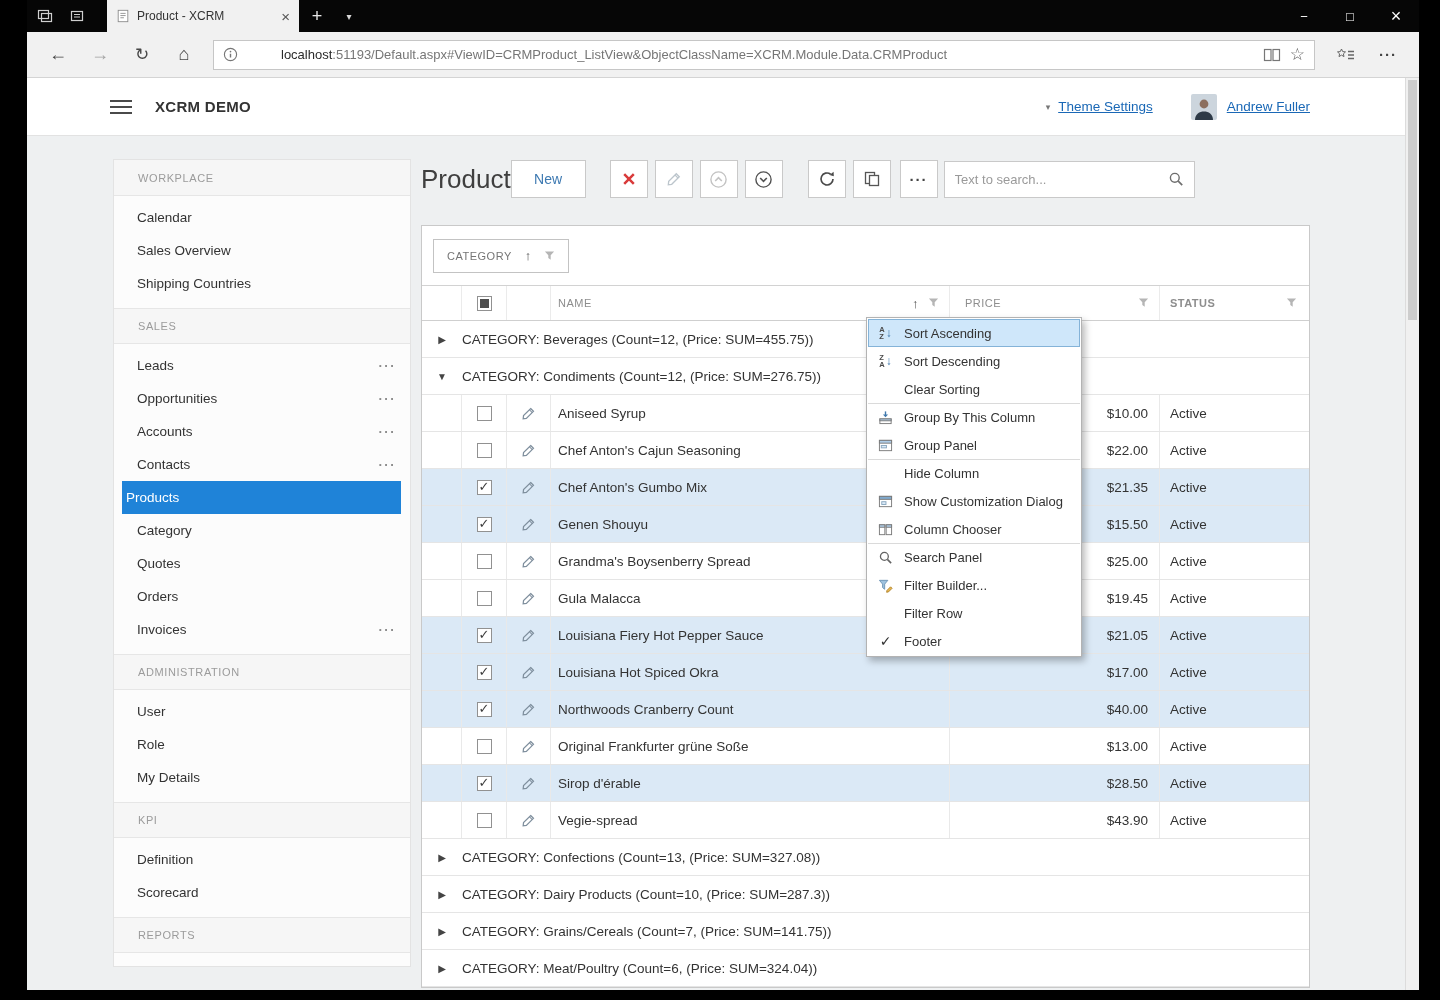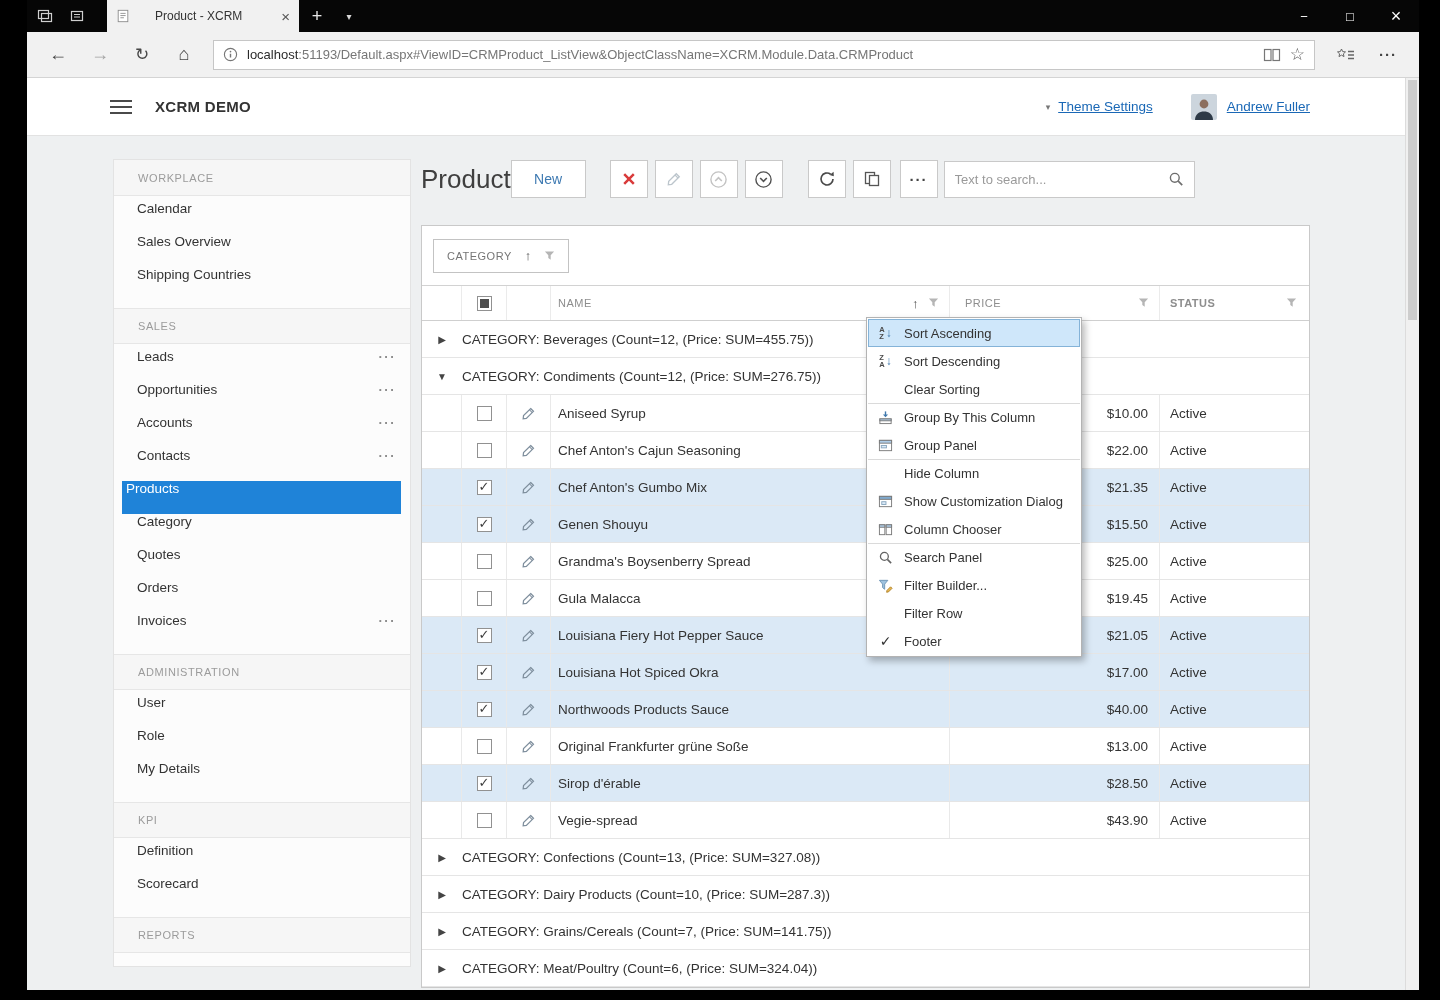--- a/index.html
+++ b/index.html
@@ -3,36 +3,36 @@
 <meta charset="utf-8">
 <style>
   *{margin:0;padding:0;box-sizing:border-box;}
   html,body{width:1440px;height:1000px;}
   body{background:#000;font-family:"Liberation Sans","DejaVu Sans",sans-serif;position:relative;overflow:hidden;}
   .window{position:absolute;left:27px;top:0;width:1392px;height:990px;background:#eef0f1;display:flex;flex-direction:column;overflow:hidden;}
 
   
   .titlebar{height:32px;background:#060606;display:flex;align-items:stretch;flex:none;}
   .tb-btn{width:30px;display:flex;align-items:center;justify-content:center;margin-left:3px;}
-  .tab{width:192px;background:#f1f1f1;display:flex;align-items:center;padding:0 9px;gap:25px;margin-left:14px;}
+  .tab{width:192px;background:#f1f1f1;display:flex;align-items:center;padding:0 9px;gap:7px;margin-left:14px;}
   .tab-title{flex:1;font-size:12px;color:#333;white-space:nowrap;overflow:hidden;}
   .tab-close{color:#555;font-size:15px;line-height:1;}
   .newtab{width:36px;color:#e8e8e8;font-size:18px;display:flex;align-items:center;justify-content:center;}
   .tab-chev{width:28px;color:#d8d8d8;font-size:10px;display:flex;align-items:center;justify-content:center;}
   .winbtns{margin-left:auto;display:flex;}
   .winbtn{width:46px;display:flex;align-items:center;justify-content:center;color:#fff;font-size:13px;}
   .winbtn.close{font-size:18px;}
 
   
   .navbar{height:46px;background:#f1f1f1;border-bottom:1px solid #d4d4d4;display:flex;align-items:center;padding:0 10px;flex:none;}
   .nav-btn{width:42px;height:36px;display:flex;align-items:center;justify-content:center;font-size:18px;color:#474747;}
   .nav-btn.fwd{color:#a3a3a3;}
   .nav-btn.rld{font-size:17px;}
   .addressbar{flex:1;height:30px;background:#fff;border:1px solid #c6c6c6;margin:0 10px 0 8px;display:flex;align-items:center;padding:0 9px;gap:9px;min-width:0;}
-  .url{flex:1;font-size:13px;color:#767676;white-space:nowrap;overflow:hidden;}
+  .url{flex:1;font-size:13px;color:#767676;white-space:nowrap;overflow:hidden;margin-left:34px;}
   .url .host{color:#2b2b2b;}
   .ab-icon{flex:none;display:flex;align-items:center;}
   .star{font-size:17px;color:#5d5d5d;}
   .dots{font-size:15px;color:#444;font-weight:bold;letter-spacing:1px;}
 
   
   .appheader{height:58px;background:#fff;border-bottom:1px solid #e2e2e2;display:flex;align-items:center;padding:0 109px 0 83px;flex:none;}
   .burger{display:flex;flex-direction:column;gap:4px;width:22px;cursor:pointer;}
   .burger span{height:2px;background:#4a4a4a;}
   .app-title{margin-left:23px;font-size:15px;font-weight:bold;color:#333;letter-spacing:.3px;}
@@ -43,21 +43,21 @@
 
   
   .content{flex:1;display:flex;align-items:flex-start;padding:23px 0 0 86px;overflow:hidden;position:relative;background:#eef0f1;border-radius:12px;}
 
   
   .sidebar{width:298px;flex:none;background:#fcfcfc;border:1px solid #e3e3e3;}
   .nav-section-title{height:36px;display:flex;align-items:center;padding-left:24px;font-size:11px;letter-spacing:.6px;color:#9b9b9b;background:#f6f6f6;border-top:1px solid #e6e6e6;border-bottom:1px solid #e6e6e6;}
   .nav-section:first-child .nav-section-title{border-top:none;}
   .nav-items{padding:5px 0 8px;}
   .nav-items:empty{padding:0;}
-  .nav-item{height:33px;display:flex;align-items:flex-start;padding-left:23px;font-size:13.5px;color:#333;cursor:pointer;}
+  .nav-item{height:33px;display:flex;align-items:center;padding-left:23px;font-size:13.5px;color:#333;cursor:pointer;}
   .nav-item-more{margin-left:auto;margin-right:14px;color:#8a8a8a;font-size:13px;letter-spacing:1.5px;font-weight:bold;}
   .nav-item.selected{background:var(--accent);color:#fff;margin:0 9px 0 8px;padding-left:4px;}
 
   
   .main{width:726px;margin-left:10px;flex:none;display:flex;flex-direction:column;}
   .cmdbar{height:40px;display:flex;align-items:center;margin-bottom:26px;}
   .page-title{font-size:26px;color:#3f3f3f;}
   .controls{margin-left:auto;display:flex;align-items:center;}
   .btn{background:#fff;border:1px solid #c9c9c9;display:flex;align-items:center;justify-content:center;cursor:pointer;}
   .btn-new{width:75px;height:38px;font-size:14px;color:#3e7ab2;margin-right:24px;}
@@ -607,21 +607,21 @@
                       <span class="cb">
                         <span class="tick">✓</span>
                       </span>
                     </span>
                     <span class="c edit">
                       <svg width="15" height="15" viewBox="0 0 16 16">
                       <path d="M10.3 2.7 l3 3 -7.6 7.6 -3.4 .4 .4 -3.4z" fill="none" stroke="#7e8e9d" stroke-width="1.3"></path>
                       <path d="M9 4 l3 3" stroke="#7e8e9d" stroke-width="1.1"></path>
                     </svg>
                     </span>
-                    <span class="c name">Northwoods Products Sauce</span>
+                    <span class="c name">Northwoods Cranberry Count</span>
                     <span class="c price">$40.00</span>
                     <span class="c status">Active</span>
                   </div>
 
                   <div class="data-row">
                     <span class="c indent"></span>
                     <span class="c check">
                       <span class="cb">
                         
                       </span>

